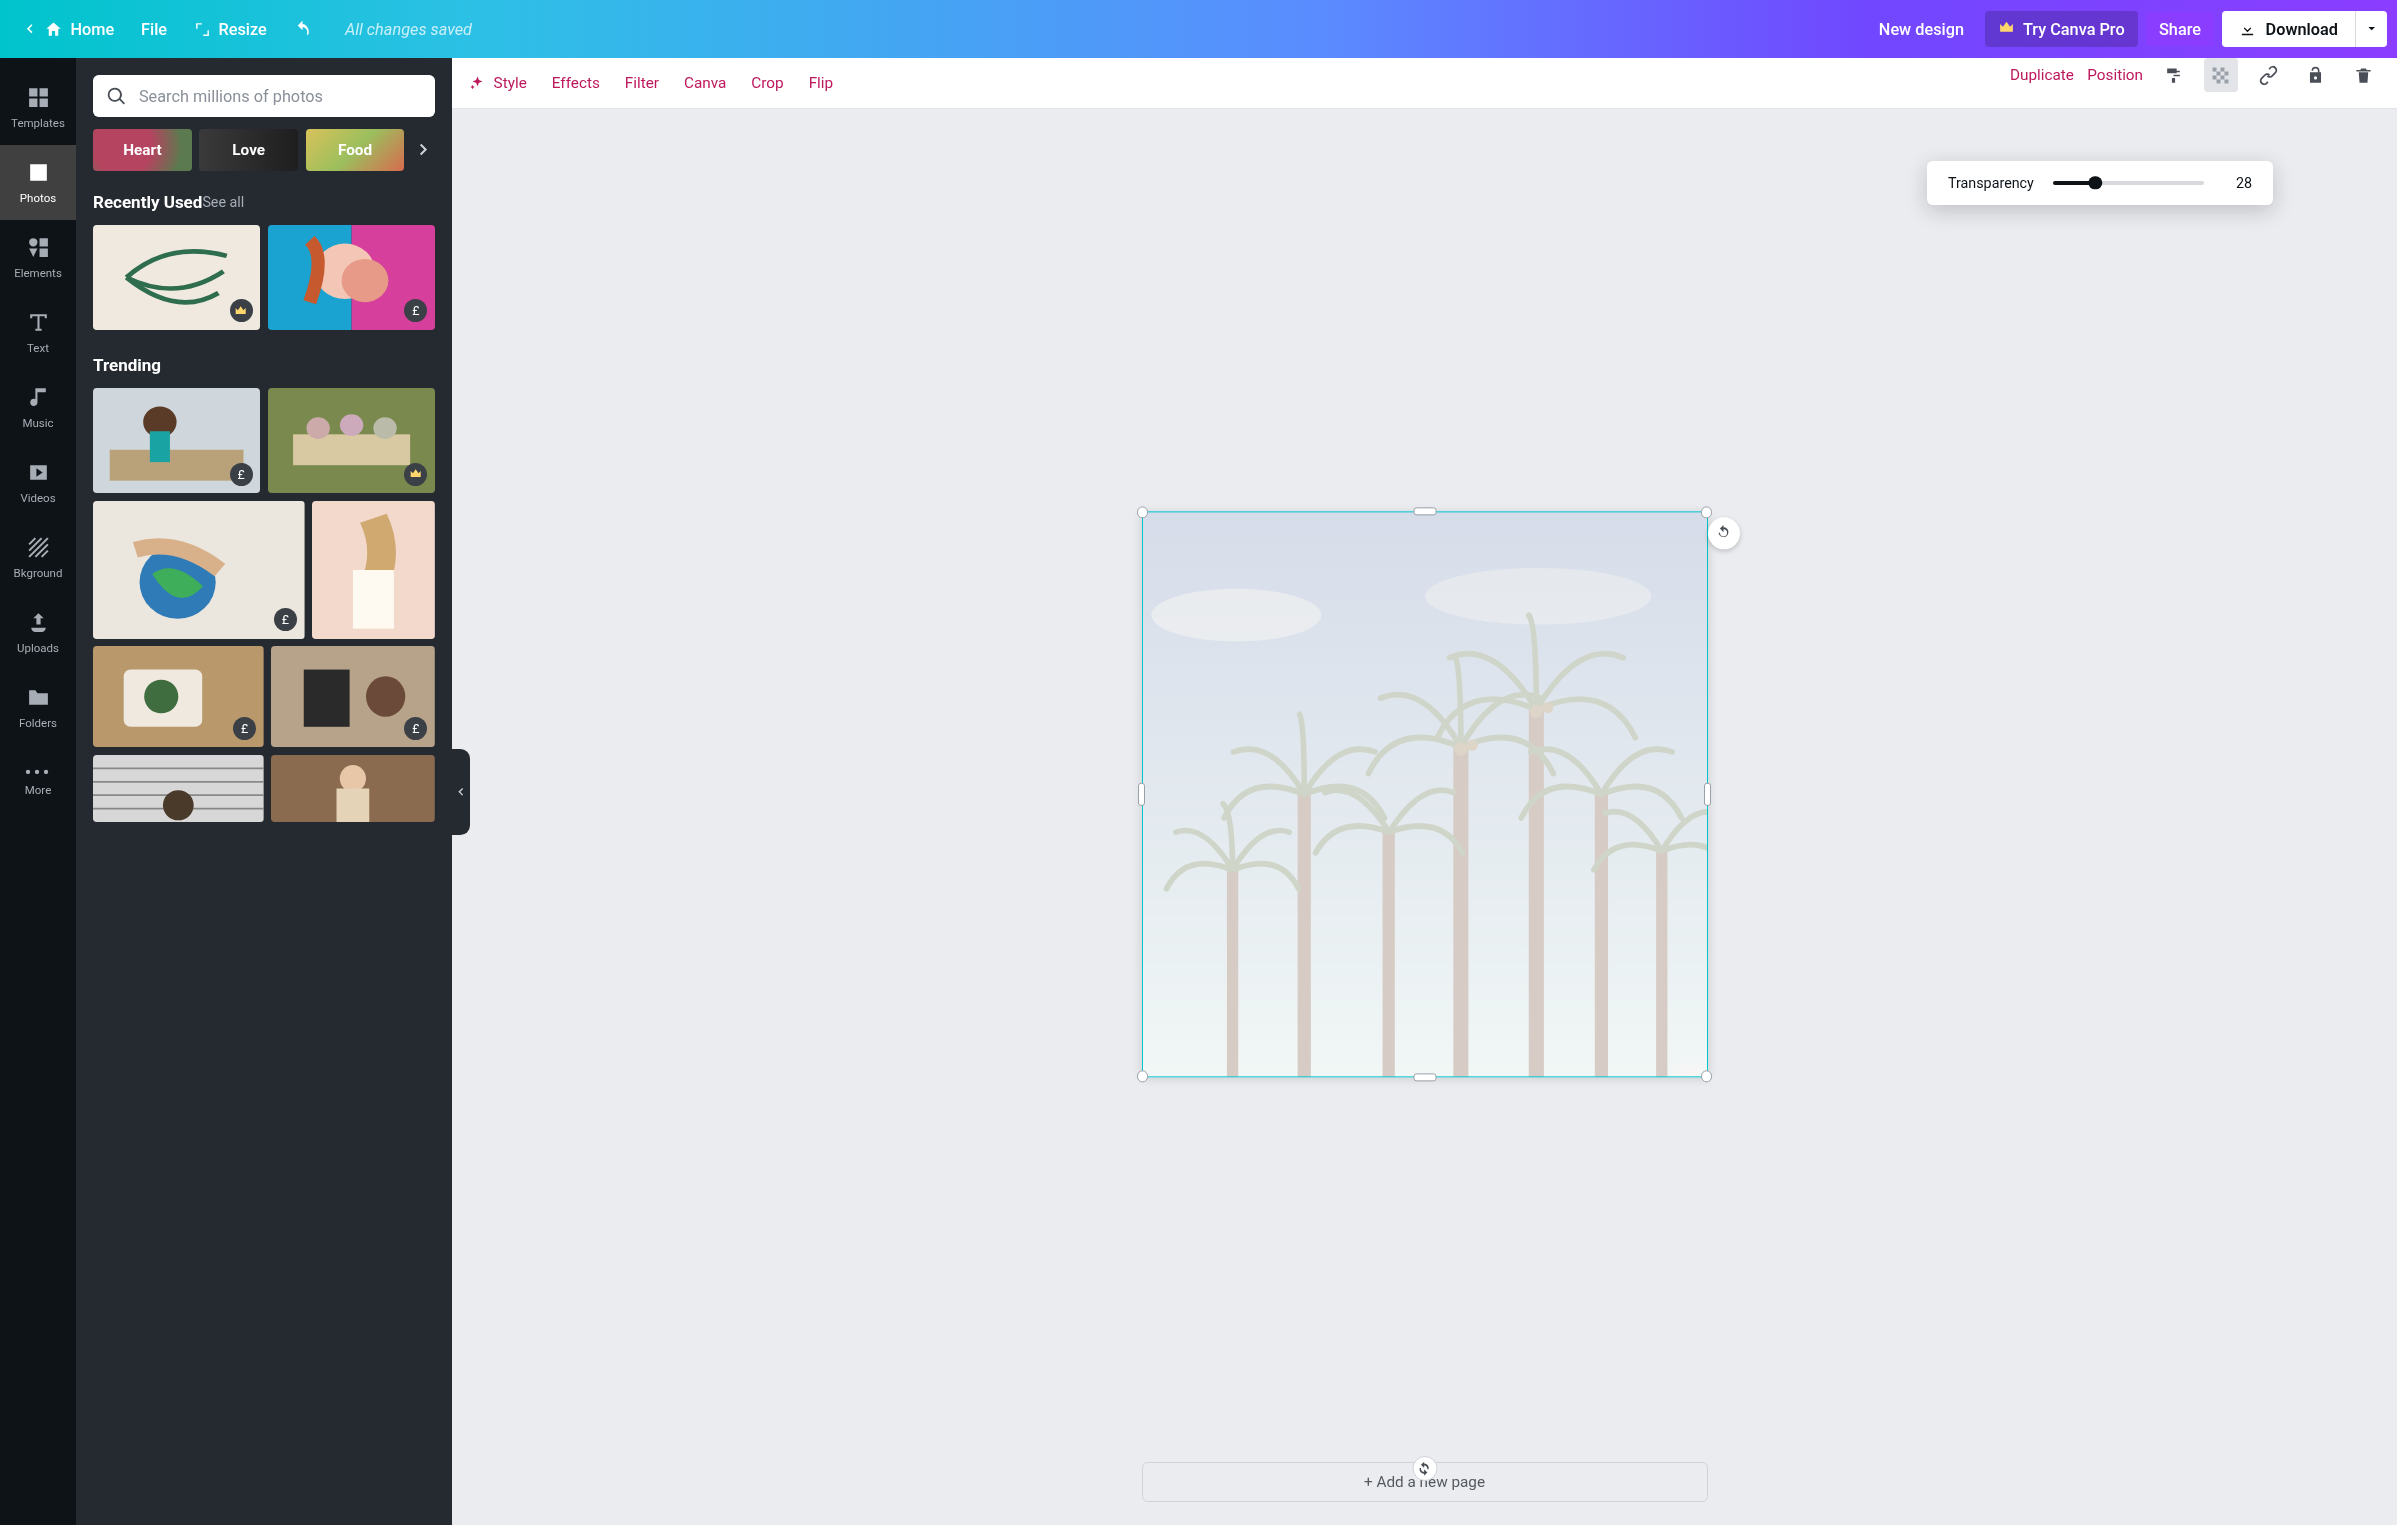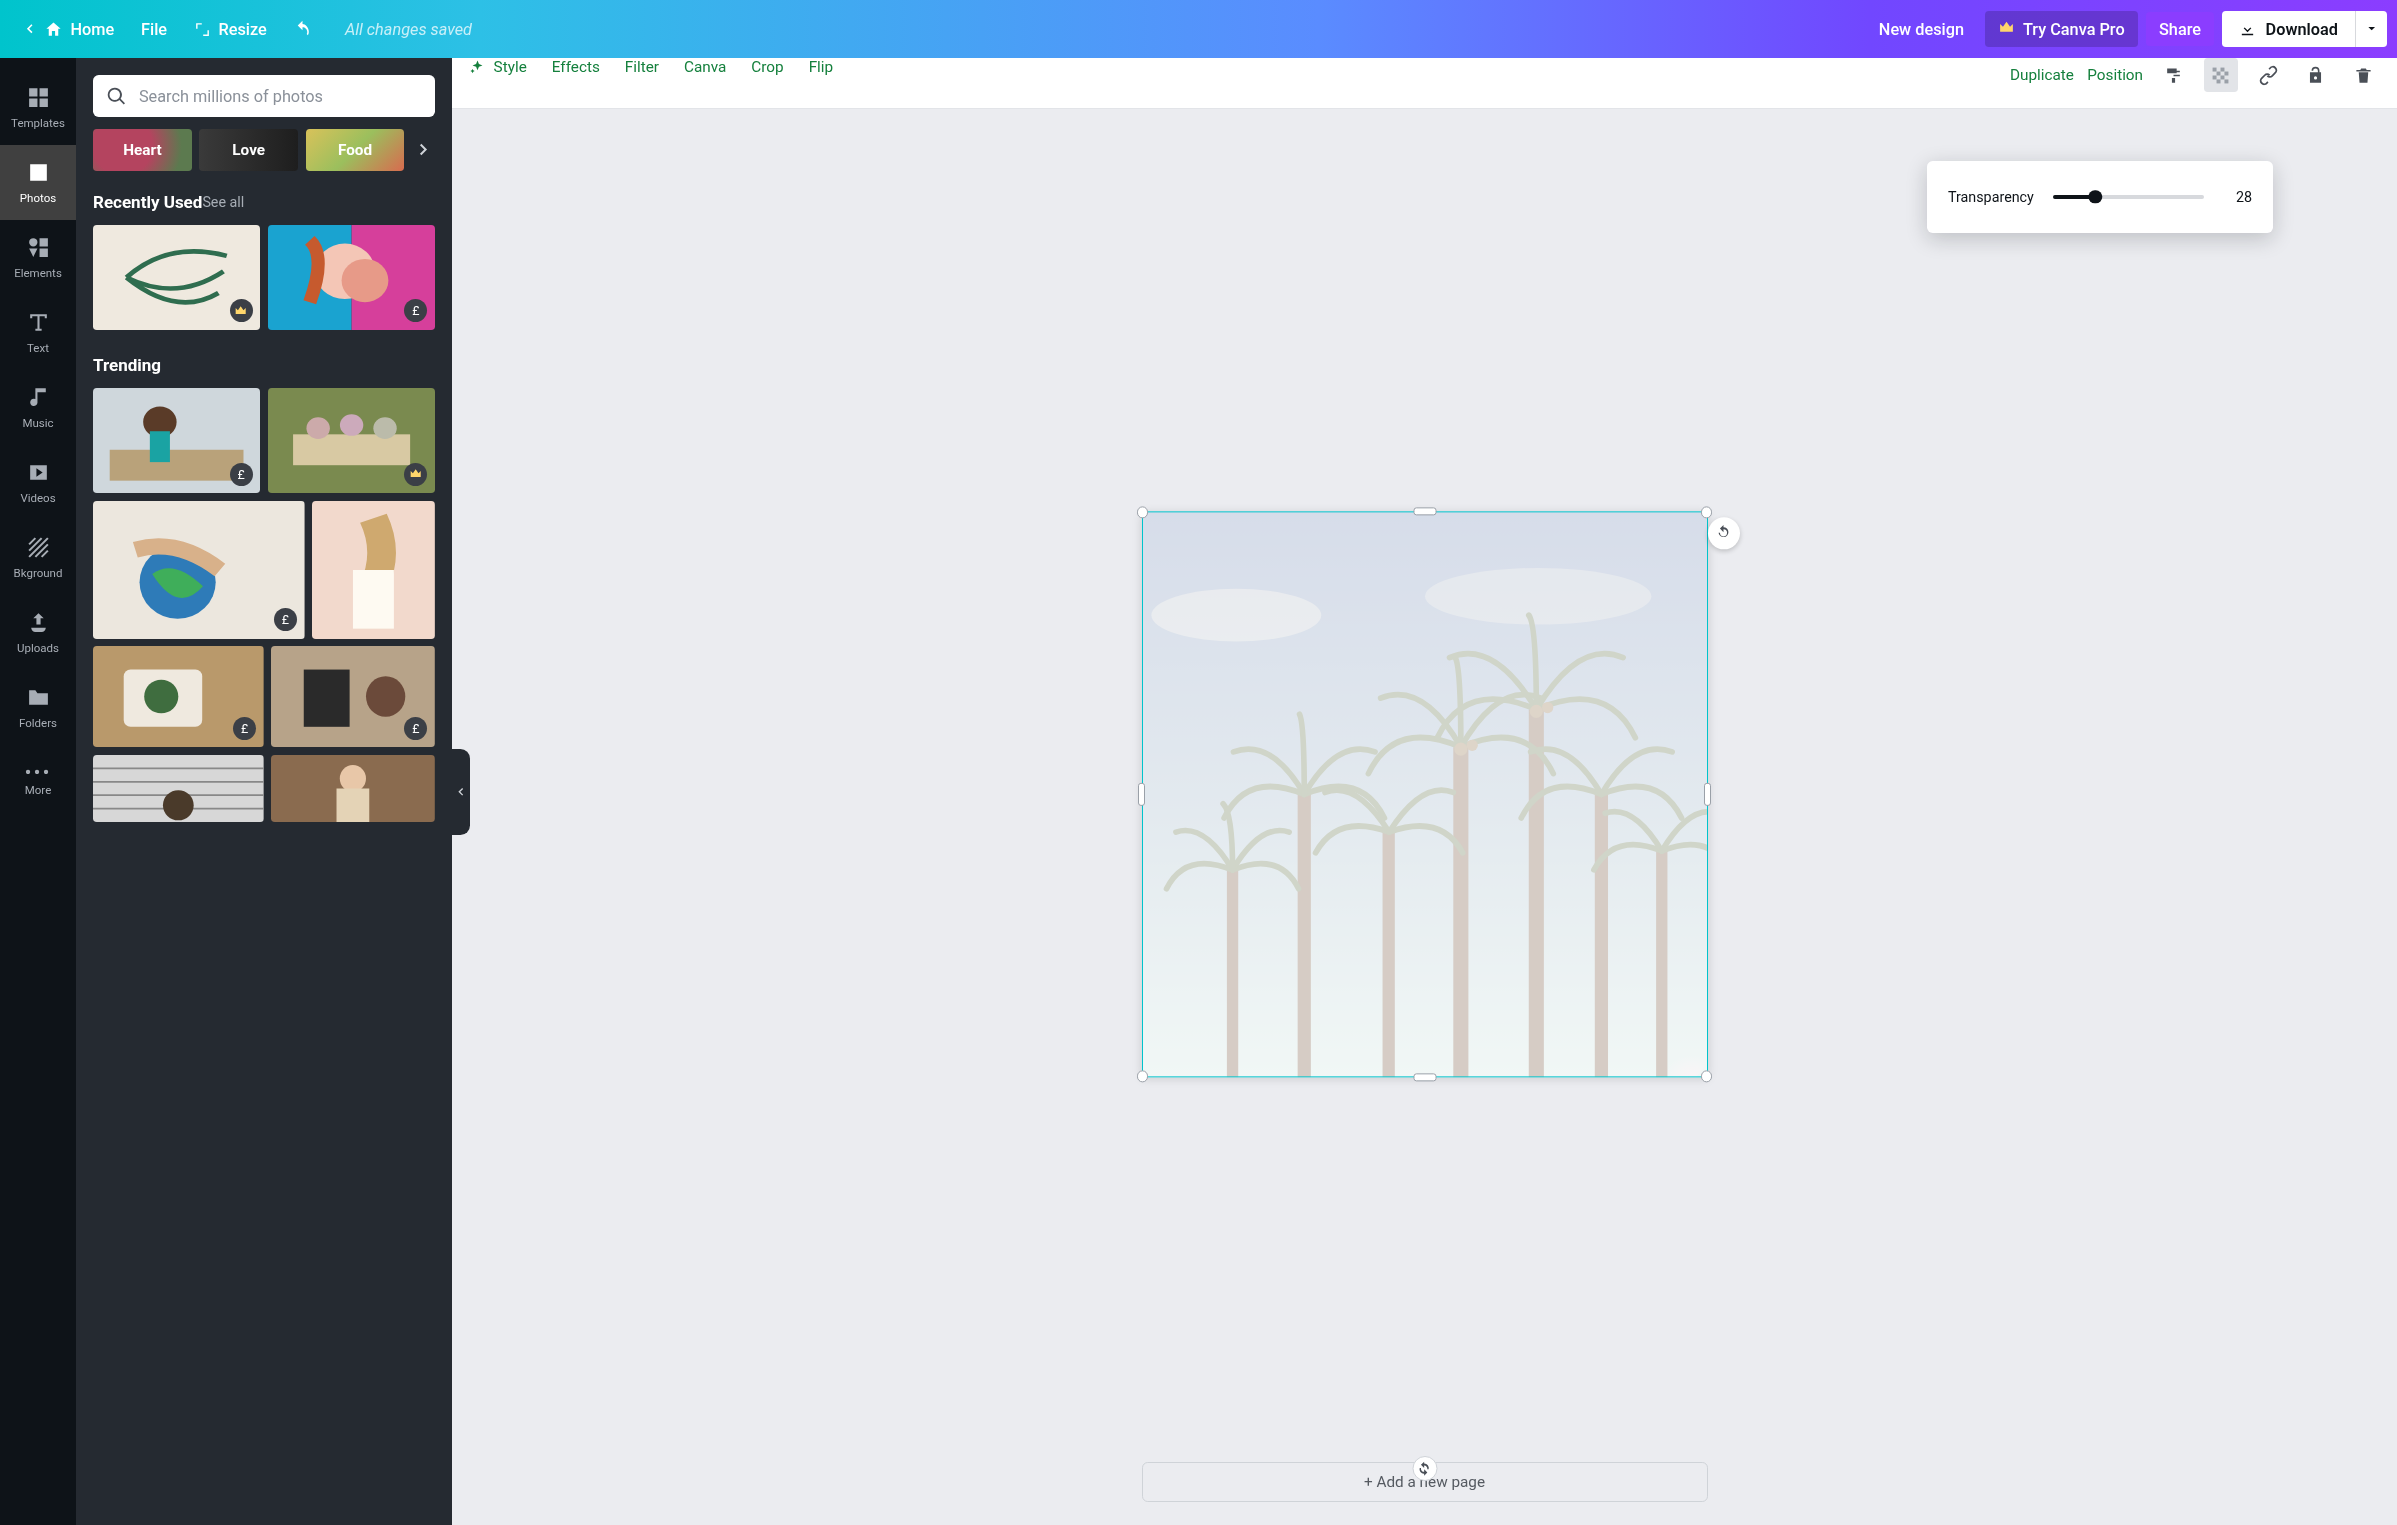--- a/index.html
+++ b/index.html
@@ -55,21 +55,21 @@
   .ph { position:relative; border-radius:3.8px; overflow:hidden; }
   .ph .thumb { width:100%; height:100%; }
   .badge { position:absolute; right:7.6px; bottom:7.6px; width:23px; height:23px; border-radius:50%; background:#3b3f46; color:#fff; display:flex; align-items:center; justify-content:center; font-size:12.4px; }
   .badge.crown svg { width:13.4px; height:13.4px; fill:#ffd66b; }
 
   
   .collapse-tab { position:absolute; right:-18px; top:50%; transform:translateY(-50%); width:18px; height:86px; background:#252a31; border-radius:0 9.6px 9.6px 0; display:flex; align-items:center; justify-content:center; color:#cfd3d8; cursor:pointer; }
 
   
   .canvas-area { flex:1; display:flex; flex-direction:column; background:#ebecf0; min-width:0; }
-  .context-bar { height:51px; background:#fff; border-bottom:1px solid #e2e4e8; display:flex; align-items:flex-start; padding:0 17px; gap:9.6px; color:#15803d; font-size:15.3px; }
+  .context-bar { height:51px; background:#fff; border-bottom:1px solid #e2e4e8; display:flex; align-items:flex-end; padding:16px 17px; gap:9.6px; color:#be185d; font-size:15.3px; }
   .cb-left { display:flex; align-items:center; gap:25px; }
   .cb-left .cb-item { display:flex; align-items:center; gap:7.6px; cursor:pointer; }
   .cb-spacer { flex:1; }
   .cb-right { display:flex; align-items:center; gap:13.4px; }
   .cb-icon { width:34px; height:34px; border-radius:3.8px; display:flex; align-items:center; justify-content:center; cursor:pointer; color:#4a4f57; }
   .cb-icon.active { background:#e2e4e8; }
   .cb-text { cursor:pointer; }
 
   .stage { flex:1; position:relative; overflow:hidden; }
   .page-wrap { position:absolute; left:50%; top:50%; transform:translate(-50%, -54%); }
@@ -84,21 +84,21 @@
   .edge.l { top:50%; left:-4.8px; height:23px; width:7.6px; transform:translateY(-50%);}
   .edge.r { top:50%; right:-4.8px; height:23px; width:7.6px; transform:translateY(-50%);}
   .rot { position:absolute; right:-32.5px; top:5.7px; width:32.5px; height:32.5px; background:#fff; border-radius:50%; box-shadow:0 1.9px 5.7px rgba(0,0,0,.2); display:flex; align-items:center; justify-content:center; color:#4a4f57; }
 
   .palm-img { width:100%; height:100%; opacity:.28; }
 
   .add-page { position:absolute; left:50%; transform:translateX(-50%); bottom:23px; width:566px; height:40px; border:1px solid #cfd3d8; border-radius:5.7px; background:#fff0; display:flex; align-items:center; justify-content:center; color:#555a61; font-size:15.3px; cursor:pointer; }
   .cycle { position:absolute; left:50%; transform:translateX(-50%); bottom:44px; width:25px; height:25px; border-radius:50%; background:#fff; border:1px solid #cfd3d8; display:flex; align-items:center; justify-content:center; color:#4a4f57; z-index:3; }
 
   
-  .popover { position:absolute; top:52px; width:346px; background:#fff; border-radius:5.7px; box-shadow:0 5.7px 21px rgba(14,19,24,.2); padding:28px 21px; display:flex; align-items:center; gap:19px; z-index:5; }
+  .popover { position:absolute; top:52px; width:346px; background:#fff; border-radius:5.7px; box-shadow:0 5.7px 21px rgba(14,19,24,.2); padding:14px 21px; display:flex; align-items:center; gap:19px; z-index:5; }
   .popover .label { color:#0e1318; font-size:14.3px; }
   .popover .track { flex:1; height:3.8px; border-radius:1.9px; position:relative; }
   .popover .track .fill { position:absolute; left:0; top:0; bottom:0; background:#0e1318; border-radius:1.9px; }
   .popover .track .rest { position:absolute; right:0; top:0; bottom:0; background:#d7d9dd; border-radius:1.9px; }
   .popover .knob { position:absolute; top:50%; width:13.4px; height:13.4px; background:#0e1318; border-radius:50%; transform:translate(-50%,-50%); }
   .popover .val { width:29px; text-align:right; color:#0e1318; font-size:14.3px; }
 
   
   svg { fill: currentColor; }
 </style>

